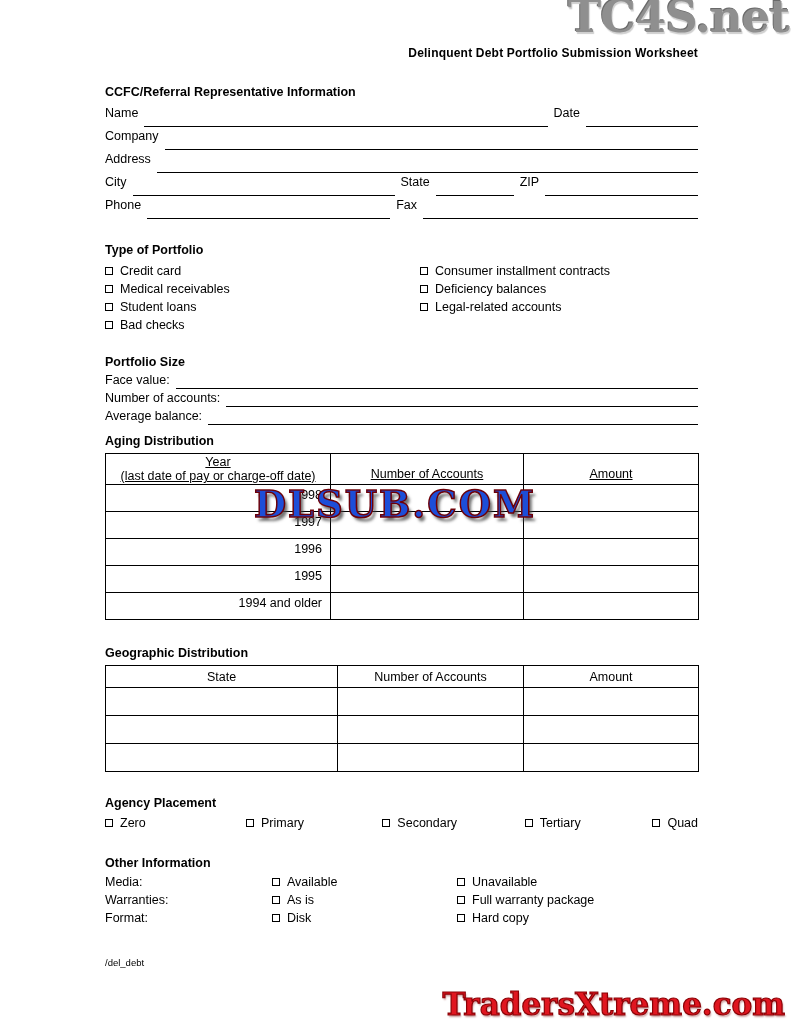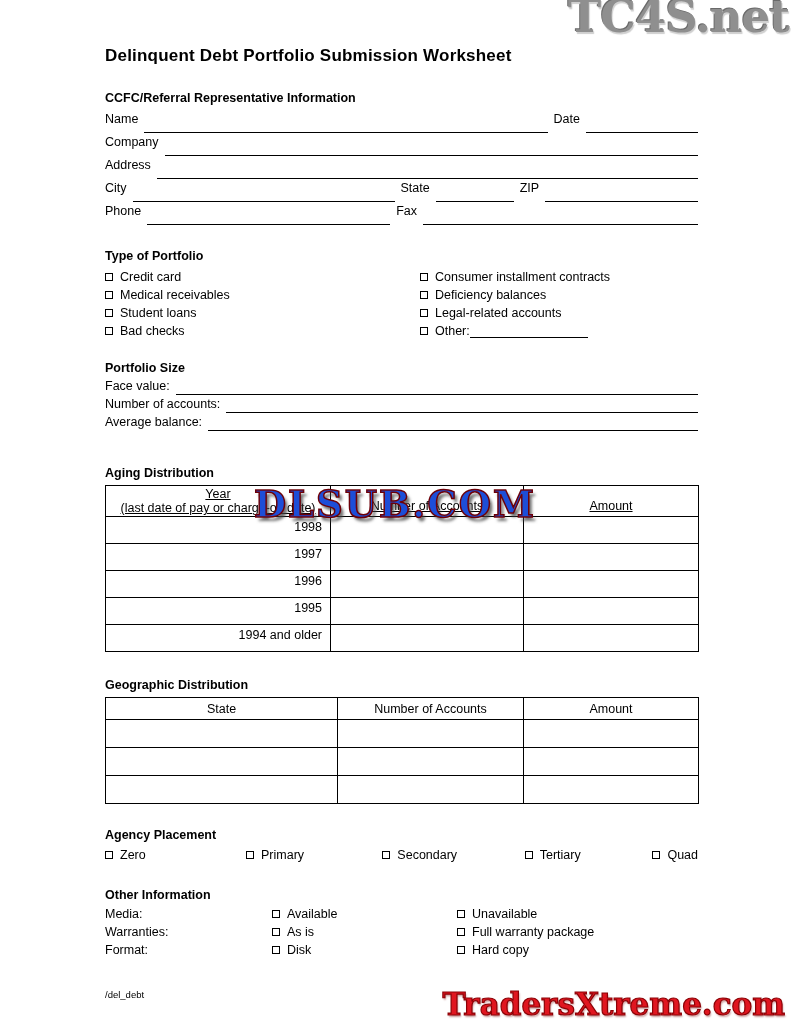--- a/index.html
+++ b/index.html
@@ -4,21 +4,21 @@
 <style>
   * { box-sizing: border-box; }
   html, body { margin: 0; padding: 0; }
   body {
     width: 791px; height: 1024px; background: #fff;
     font-family: "Liberation Sans", sans-serif; color: #000;
   }
   .page { position: relative; width: 791px; height: 1024px; background: #fff; overflow: hidden; }
   .content { position: absolute; left: 105px; top: 0; width: 593px; }
 
-  .title { margin-top: 46px; text-align: left; font-size: 17px; font-weight: bold; letter-spacing: 0.2px; }
+  .title { margin-top: 46px; text-align: right; font-size: 12px; font-weight: bold; letter-spacing: 0.2px; }
 
   .sec-heading { font-size: 12.5px; font-weight: bold; }
 
   
   .field-row { display: flex; align-items: baseline; gap: 6px; font-size: 12.5px; height: 23px; margin-bottom: 0; }
   .fline { border-bottom: 1px solid #000; height: 14px; align-self: flex-end; margin-bottom: 2px; }
   .grow { flex: 1; }
 
   
   .cb { display: inline-block; width: 8px; height: 8px; border: 1.5px solid #000; flex-shrink: 0; margin-right: 7px; }
@@ -70,21 +70,21 @@
     position: absolute; bottom: 2px; right: 6px; z-index: 5;
     font-family: "DejaVu Serif", serif; font-weight: bold;
     font-size: 31px; color: #e01620;
     -webkit-text-stroke: 1.2px #8a0005;
     text-shadow: 1px 2px 2px rgba(120, 0, 0, 0.4);
   }
 
   .mt-rep { margin-top: 25px; margin-bottom: 7px; }
   .mt-type { margin-top: 22px; }
   .mt-size { margin-top: 21px; margin-bottom: 4px; }
-  .mt-aging { margin-top: 33px; margin-bottom: 5px; }
+  .mt-aging { margin-top: 7px; margin-bottom: 5px; }
   .mt-geo { margin-top: 26px; margin-bottom: 5px; }
   .mt-agency { margin-top: 24px; }
   .mt-other { margin-top: 24px; margin-bottom: 3px; }
 
   .size-row { height: 18px; }
   .other-line { border-bottom: 1px solid #000; width: 118px; height: 11px; align-self: flex-end; margin-bottom: 2px; }
 </style>
 </head>
 <body>
 
@@ -159,25 +159,20 @@
             <span class="cb"></span>
             <span>Consumer installment contracts</span>
           </div>
           <div class="cb-row">
             <span class="cb"></span>
             <span>Deficiency balances</span>
           </div>
           <div class="cb-row">
             <span class="cb"></span>
             <span>Legal-related accounts</span>
-          </div>
-          <div class="cb-row">
-            <span class="cb"></span>
-            <span>Other:</span>
-            <span class="other-line"></span>
           </div>
         </div>
       </div>
     </div>
 
     <div>
       <div class="sec-heading mt-size">Portfolio Size</div>
       <div class="field-row size-row">
         <span>Face value:</span>
         <span class="fline grow"></span>

